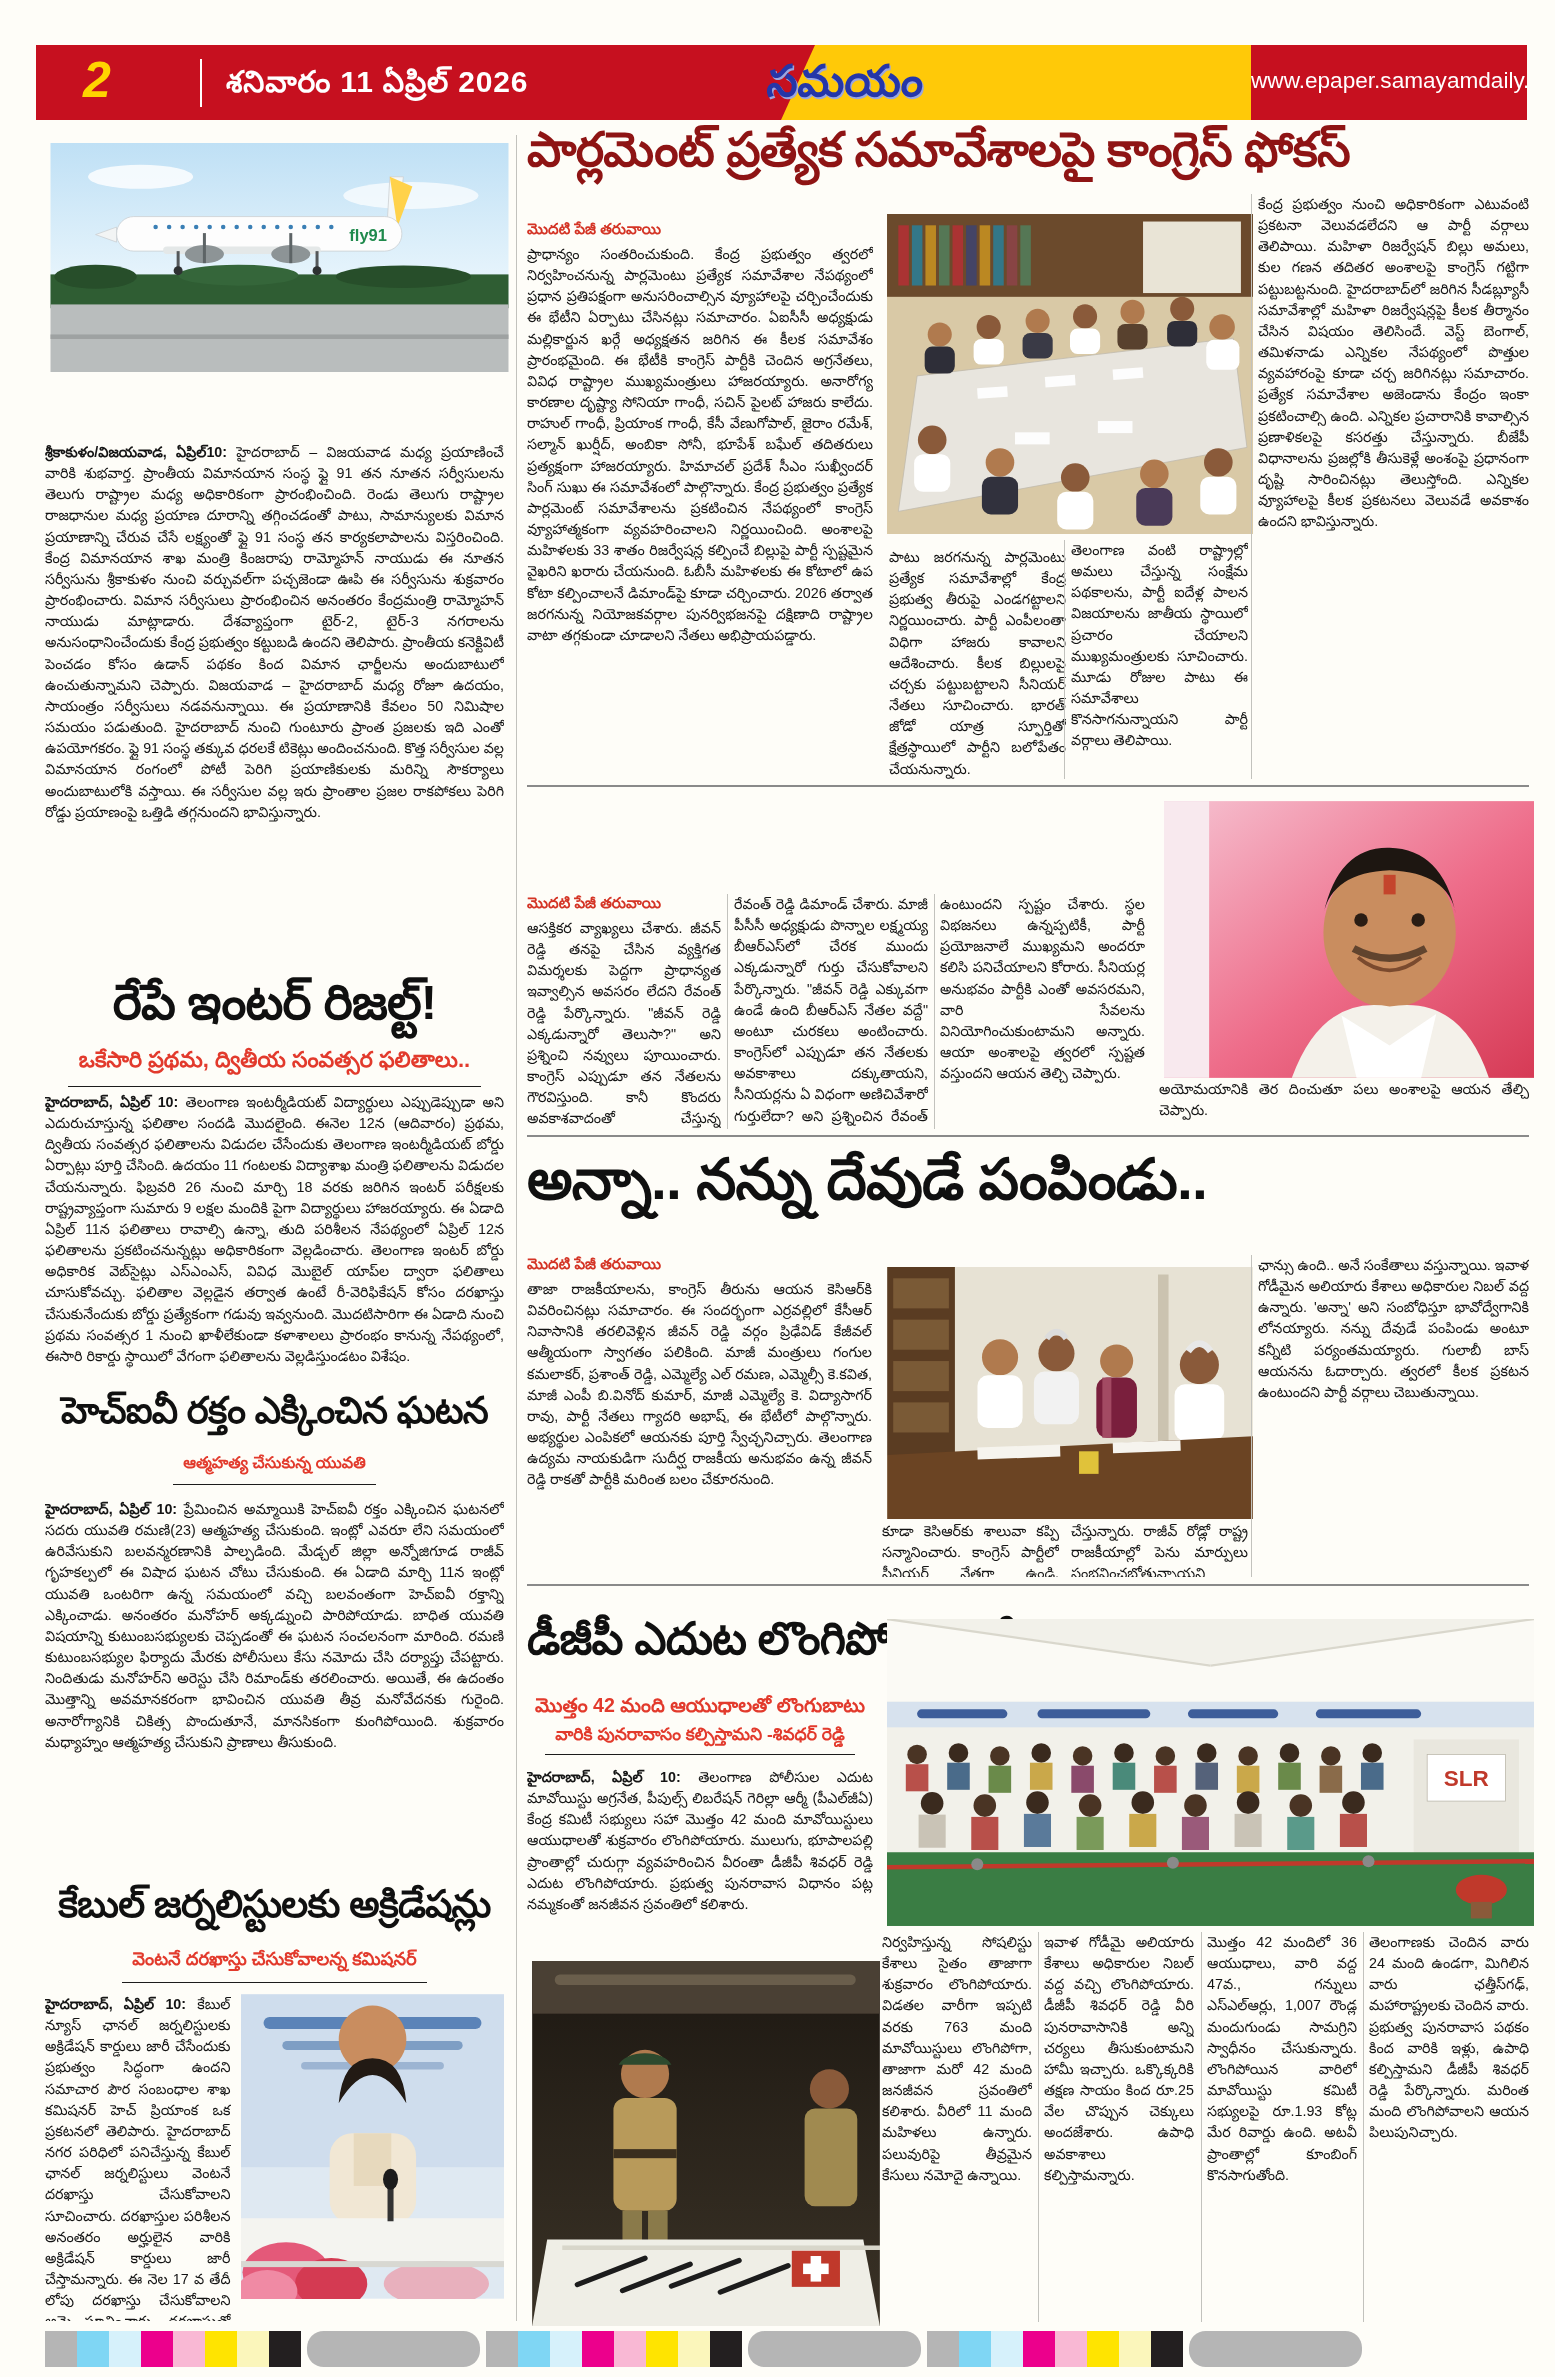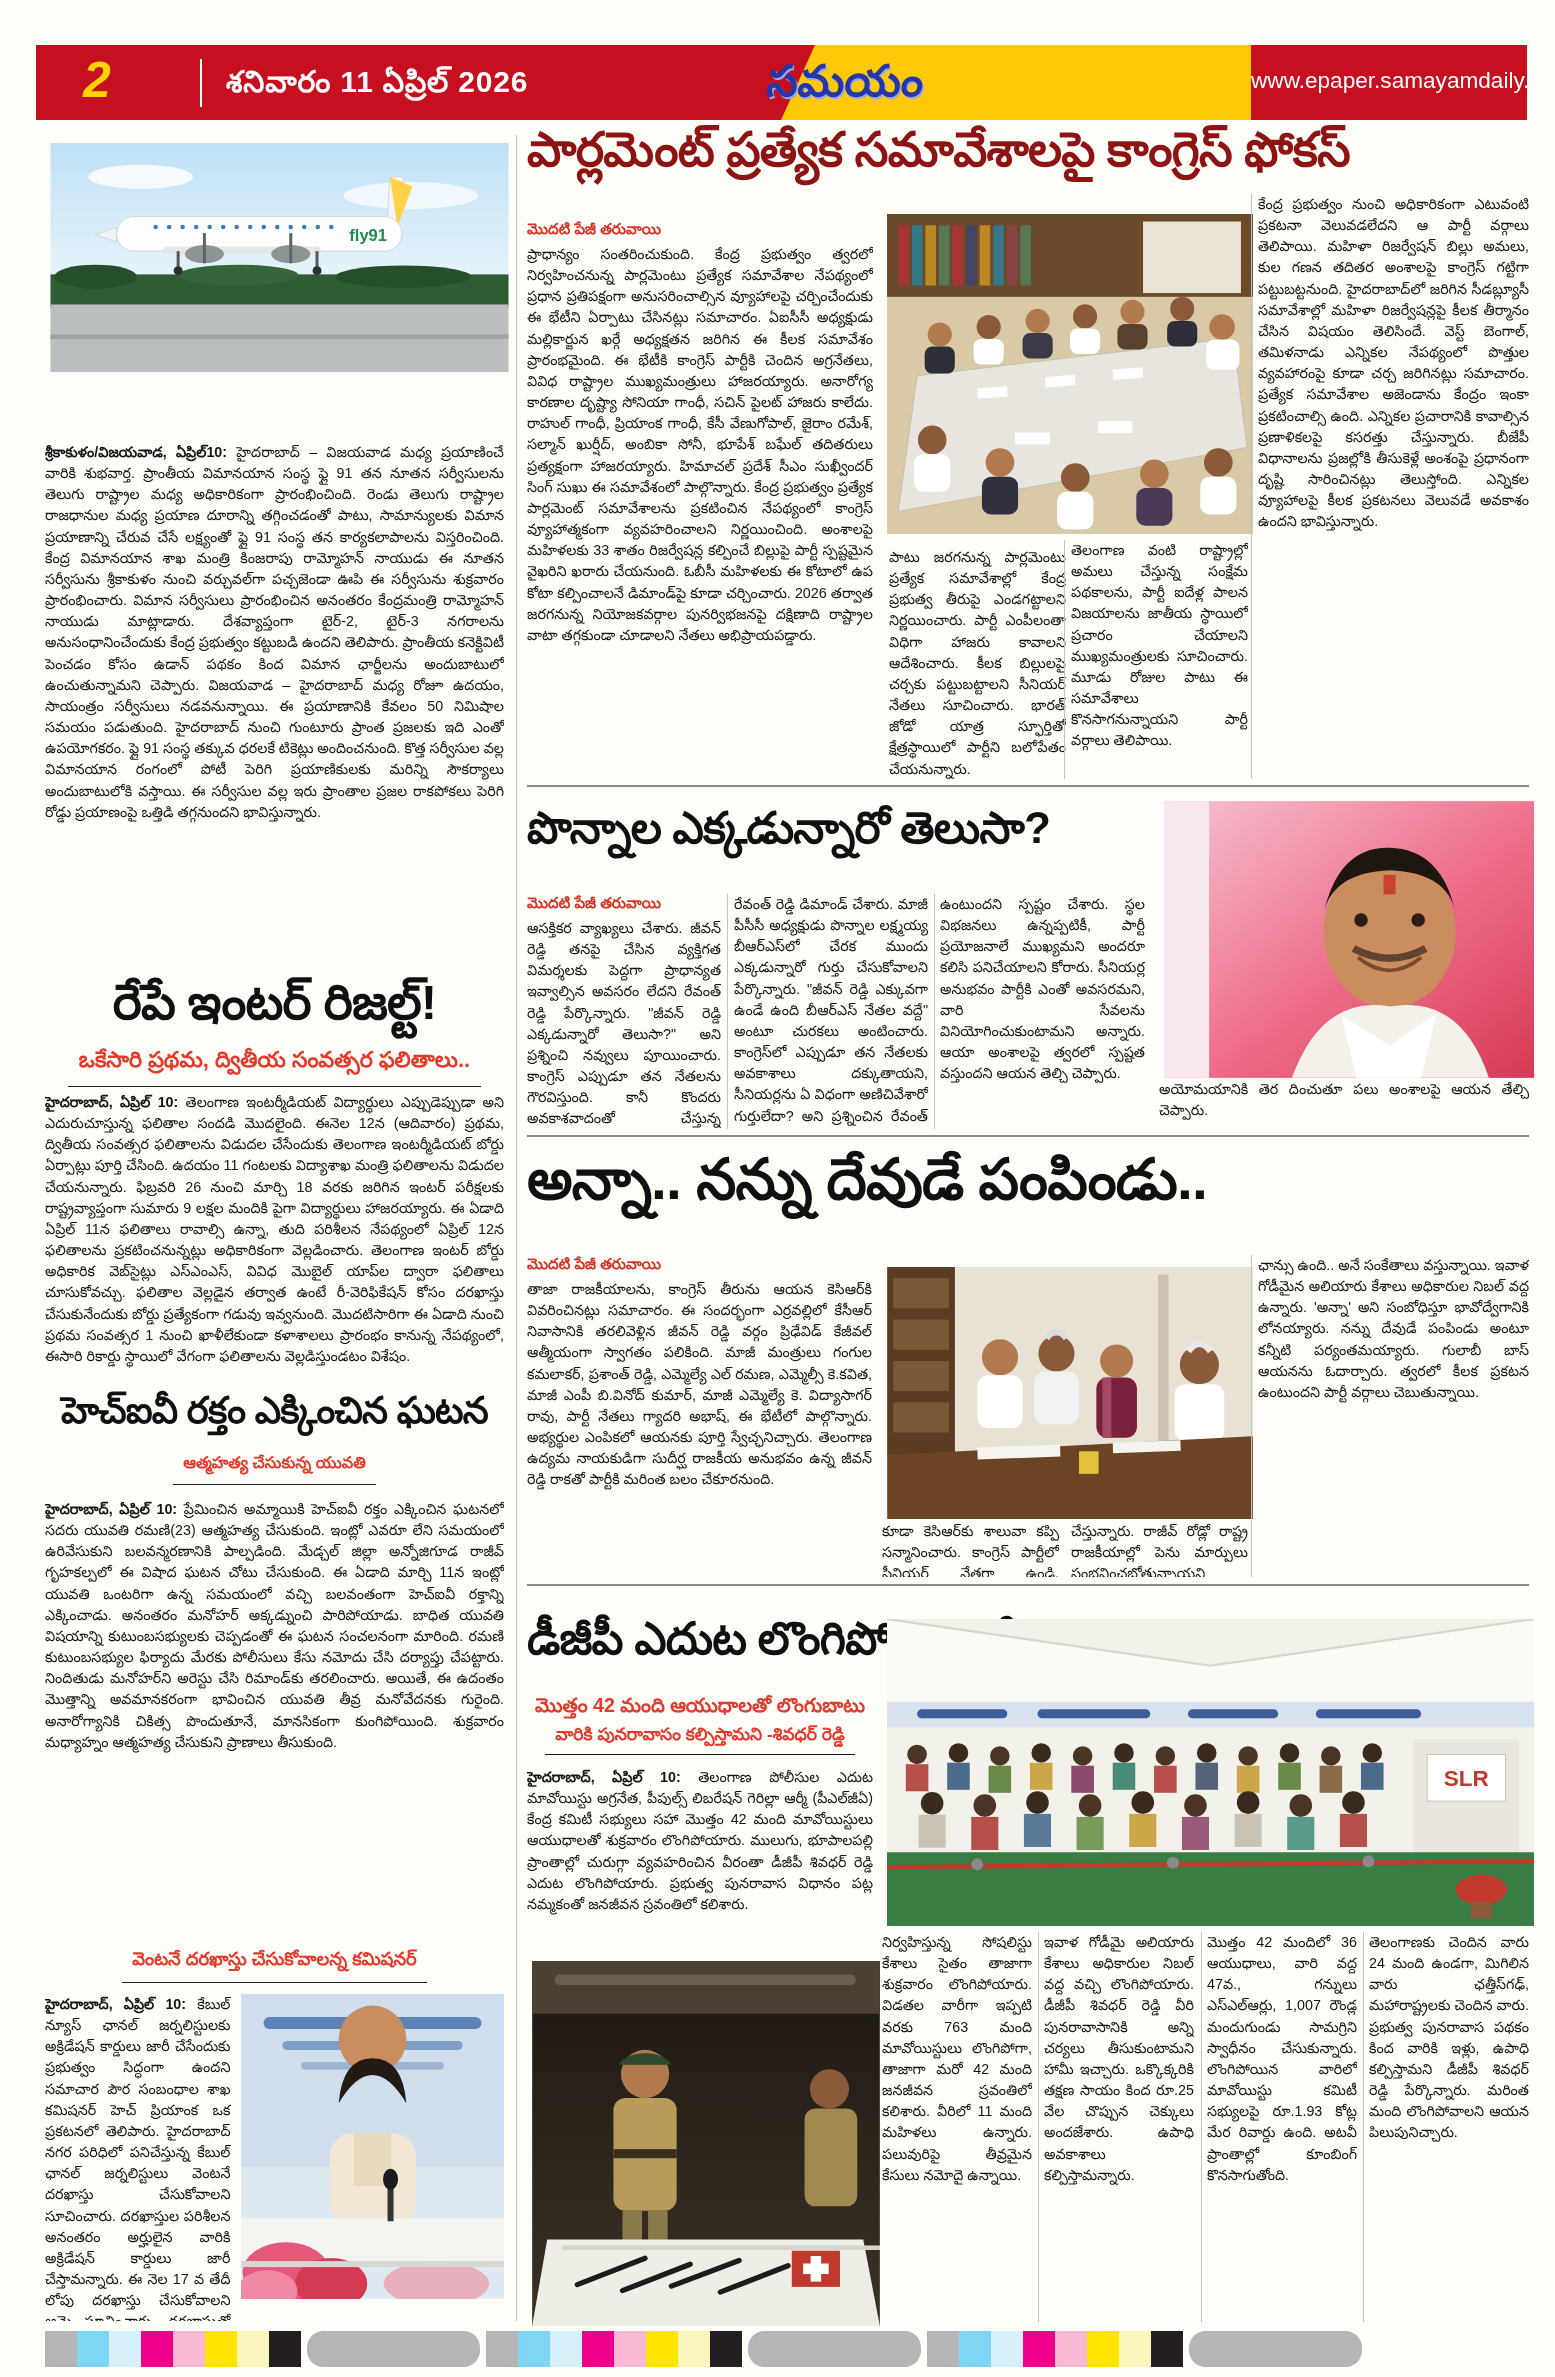--- a/index.html
+++ b/index.html
@@ -108,20 +108,21 @@
   <div class="abs head-black" style="left:45px;top:977px;width:459px;font-size:49px;text-align:center;">రేపే ఇంటర్ రిజల్ట్!</div>
   <div class="abs sub-red" style="left:45px;top:1047px;width:459px;font-size:22px;"><span class="u">ఒకేసారి ప్రథమ, ద్వితీయ సంవత్సర ఫలితాలు..</span></div>
   <p class="abs body-txt" style="left:45px;top:1092px;width:459px;height:293px;margin:0;"><b class="dateline">హైదరాబాద్, ఏప్రిల్ 10:</b>
      <span>తెలంగాణ ఇంటర్మీడియట్ విద్యార్థులు ఎప్పుడెప్పుడా అని ఎదురుచూస్తున్న ఫలితాల సందడి మొదలైంది. ఈనెల 12న (ఆదివారం) ప్రథమ, ద్వితీయ సంవత్సర ఫలితాలను విడుదల చేసేందుకు తెలంగాణ ఇంటర్మీడియట్ బోర్డు ఏర్పాట్లు పూర్తి చేసింది. ఉదయం 11 గంటలకు విద్యాశాఖ మంత్రి ఫలితాలను విడుదల చేయనున్నారు. ఫిబ్రవరి 26 నుంచి మార్చి 18 వరకు జరిగిన ఇంటర్ పరీక్షలకు రాష్ట్రవ్యాప్తంగా సుమారు 9 లక్షల మందికి పైగా విద్యార్థులు హాజరయ్యారు. ఈ ఏడాది ఏప్రిల్ 11న ఫలితాలు రావాల్సి ఉన్నా, తుది పరిశీలన నేపథ్యంలో ఏప్రిల్ 12న ఫలితాలను ప్రకటించనున్నట్లు అధికారికంగా వెల్లడించారు. తెలంగాణ ఇంటర్ బోర్డు అధికారిక వెబ్‌సైట్లు ఎస్ఎంఎస్, వివిధ మొబైల్ యాప్‌ల ద్వారా ఫలితాలు చూసుకోవచ్చు. ఫలితాల వెల్లడైన తర్వాత ఉంటే రీ-వెరిఫికేషన్ కోసం దరఖాస్తు చేసుకునేందుకు బోర్డు ప్రత్యేకంగా గడువు ఇవ్వనుంది. మొదటిసారిగా ఈ ఏడాది నుంచి ప్రథమ సంవత్సర 1 నుంచి ఖాళీలేకుండా కళాశాలలు ప్రారంభం కానున్న నేపథ్యంలో, ఈసారి రికార్డు స్థాయిలో వేగంగా ఫలితాలను వెల్లడిస్తుండటం విశేషం.</span></p>
 
   <div class="abs head-black" style="left:45px;top:1392px;width:459px;font-size:37px;text-align:center;">హెచ్ఐవీ రక్తం ఎక్కించిన ఘటన</div>
   <div class="abs sub-red" style="left:45px;top:1454px;width:459px;font-size:16px;text-decoration:underline;"><span class="u">ఆత్మహత్య చేసుకున్న యువతి</span></div>
   <p class="abs body-txt" style="left:45px;top:1499px;width:459px;height:372px;margin:0;"><b class="dateline">హైదరాబాద్, ఏప్రిల్ 10:</b>
      <span>ప్రేమించిన అమ్మాయికి హెచ్ఐవీ రక్తం ఎక్కించిన ఘటనలో సదరు యువతి రమణి(23) ఆత్మహత్య చేసుకుంది. ఇంట్లో ఎవరూ లేని సమయంలో ఉరివేసుకుని బలవన్మరణానికి పాల్పడింది. మేడ్చల్ జిల్లా అన్నోజిగూడ రాజీవ్ గృహకల్పలో ఈ విషాద ఘటన చోటు చేసుకుంది. ఈ ఏడాది మార్చి 11న ఇంట్లో యువతి ఒంటరిగా ఉన్న సమయంలో వచ్చి బలవంతంగా హెచ్ఐవీ రక్తాన్ని ఎక్కించాడు. అనంతరం మనోహర్ అక్కడ్నుంచి పారిపోయాడు. బాధిత యువతి విషయాన్ని కుటుంబసభ్యులకు చెప్పడంతో ఈ ఘటన సంచలనంగా మారింది. రమణి కుటుంబసభ్యుల ఫిర్యాదు మేరకు పోలీసులు కేసు నమోదు చేసి దర్యాప్తు చేపట్టారు. నిందితుడు మనోహర్‌ని అరెస్టు చేసి రిమాండ్‌కు తరలించారు. అయితే, ఈ ఉదంతం మొత్తాన్ని అవమానకరంగా భావించిన యువతి తీవ్ర మనోవేదనకు గురైంది. అనారోగ్యానికి చికిత్స పొందుతూనే, మానసికంగా కుంగిపోయింది. శుక్రవారం మధ్యాహ్నం ఆత్మహత్య చేసుకుని ప్రాణాలు తీసుకుంది.</span></p>
 
+  <div class="abs head-black" style="left:45px;top:1885px;width:459px;font-size:38px;text-align:center;">కేబుల్ జర్నలిస్టులకు అక్రిడేషన్లు</div>
   <div class="abs sub-red" style="left:45px;top:1949px;width:459px;font-size:18px;"><span class="u">వెంటనే దరఖాస్తు చేసుకోవాలన్న కమిషనర్</span></div>
   <div class="abs" style="left:45px;top:1994px;width:459px;height:327px;overflow:hidden;">
     <figure style="float:right;margin:0 0 6px 10.5px;">
       <svg class="photo" width="263" height="305" viewBox="0 0 350 405">
         <rect width="350" height="405" fill="#dfe9f2"></rect>
         <rect x="0" y="0" width="350" height="230" fill="#cfdded"></rect>
         <rect x="30" y="30" width="290" height="16" rx="8" fill="#5b83b8"></rect>
         <rect x="55" y="62" width="240" height="12" rx="6" fill="#7e9ec4"></rect>
         <rect x="80" y="90" width="190" height="10" rx="5" fill="#9cb4d2"></rect>
         <path d="M175 105 a45 45 0 1 1 0.1 0" fill="#c98d5f"></path>
@@ -204,21 +205,20 @@
   </figure>
 
   <p class="abs body-txt" style="left:882px;top:540px;width:177px;height:239px;margin:7px;">పాటు జరగనున్న పార్లమెంటు ప్రత్యేక సమావేశాల్లో కేంద్ర ప్రభుత్వ తీరుపై ఎండగట్టాలని నిర్ణయించారు. పార్టీ ఎంపీలంతా విధిగా హాజరు కావాలని ఆదేశించారు. కీలక బిల్లులపై చర్చకు పట్టుబట్టాలని సీనియర్ నేతలు సూచించారు. భారత్ జోడో యాత్ర స్ఫూర్తితో క్షేత్రస్థాయిలో పార్టీని బలోపేతం చేయనున్నారు.</p>
   <div class="abs rule-v" style="left:1064px;top:540px;height:239px;"></div>
   <p class="abs body-txt" style="left:1071px;top:540px;width:177px;height:239px;margin:0;">తెలంగాణ వంటి రాష్ట్రాల్లో అమలు చేస్తున్న సంక్షేమ పథకాలను, పార్టీ ఐదేళ్ల పాలన విజయాలను జాతీయ స్థాయిలో ప్రచారం చేయాలని ముఖ్యమంత్రులకు సూచించారు. మూడు రోజుల పాటు ఈ సమావేశాలు కొనసాగనున్నాయని పార్టీ వర్గాలు తెలిపాయి.</p>
   <div class="abs rule-v" style="left:1251px;top:194px;height:585px;"></div>
   <p class="abs body-txt" style="left:1258px;top:194px;width:271px;height:585px;margin:0;">కేంద్ర ప్రభుత్వం నుంచి అధికారికంగా ఎటువంటి ప్రకటనా వెలువడలేదని ఆ పార్టీ వర్గాలు తెలిపాయి. మహిళా రిజర్వేషన్ బిల్లు అమలు, కుల గణన తదితర అంశాలపై కాంగ్రెస్ గట్టిగా పట్టుబట్టనుంది. హైదరాబాద్‌లో జరిగిన సీడబ్ల్యూసీ సమావేశాల్లో మహిళా రిజర్వేషన్లపై కీలక తీర్మానం చేసిన విషయం తెలిసిందే. వెస్ట్ బెంగాల్, తమిళనాడు ఎన్నికల నేపథ్యంలో పొత్తుల వ్యవహారంపై కూడా చర్చ జరిగినట్లు సమాచారం. ప్రత్యేక సమావేశాల అజెండాను కేంద్రం ఇంకా ప్రకటించాల్సి ఉంది. ఎన్నికల ప్రచారానికి కావాల్సిన ప్రణాళికలపై కసరత్తు చేస్తున్నారు. బీజేపీ విధానాలను ప్రజల్లోకి తీసుకెళ్లే అంశంపై ప్రధానంగా దృష్టి సారించినట్లు తెలుస్తోంది. ఎన్నికల వ్యూహాలపై కీలక ప్రకటనలు వెలువడే అవకాశం ఉందని భావిస్తున్నారు.</p>
 
   <div class="abs rule-h" style="left:527px;top:785px;width:1002px;"></div>
 
-  <div class="abs head-black" style="left:527px;top:805px;width:624px;font-size:44px;">పొన్నాల ఎక్కడున్నారో తెలుసా?</div>
 
   <figure class="abs" style="left:1159px;top:796px;">
     <svg class="photo" width="370" height="277" viewBox="0 0 492 368">
       <defs>
           <linearGradient id="pk" x1="0" y1="0" x2="1" y2="1">
         <stop offset="0" stop-color="#f6c3d2"></stop>
             <stop offset="0.55" stop-color="#ee6d8a"></stop>
             <stop offset="1" stop-color="#d63a55"></stop>
           </linearGradient>
         </defs>

